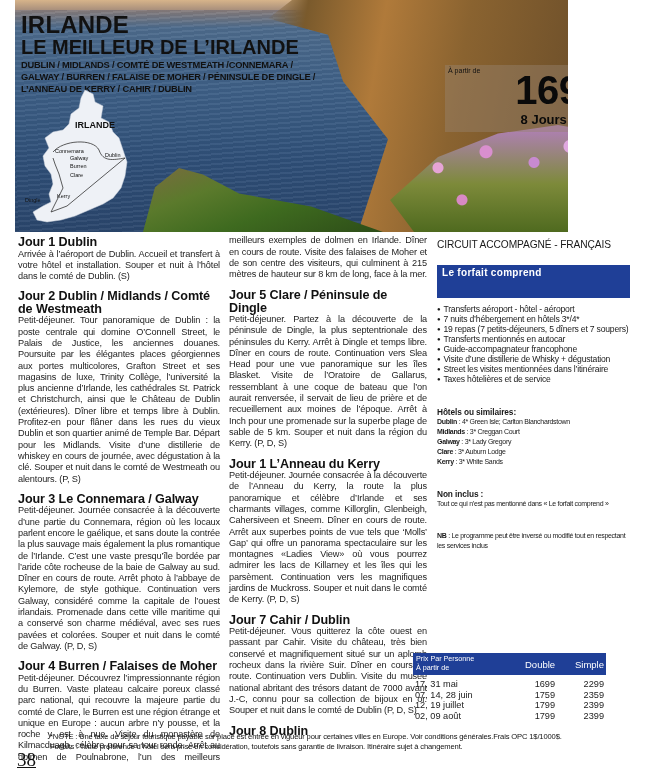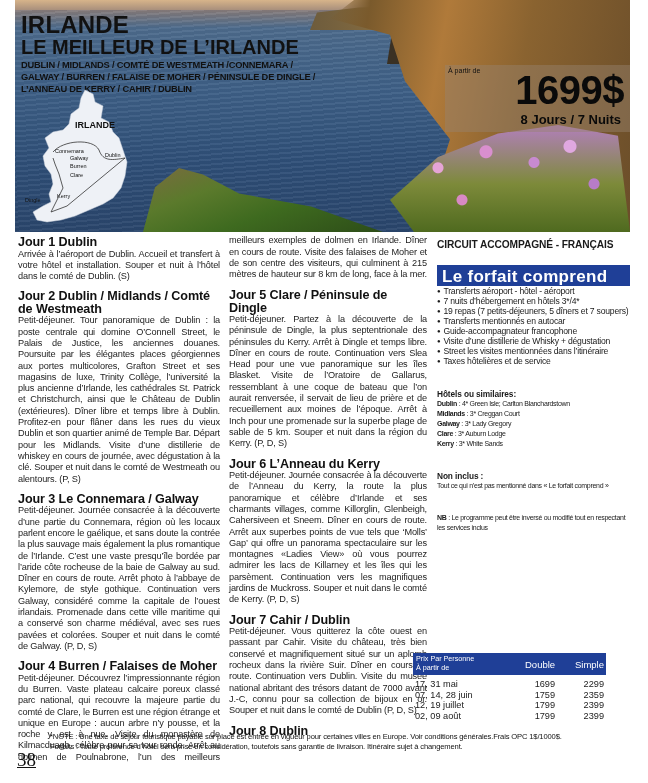--- a/index.html
+++ b/index.html
@@ -1,21 +1,21 @@
 <!DOCTYPE html>
 <html><head>
 <meta charset="utf-8">
 <style>
   * { box-sizing: border-box; margin: 0; padding: 0; }
   html, body { width: 648px; height: 783px; background: #ffffff; overflow: hidden; }
   body { font-family: "Liberation Sans", sans-serif; color: #1a1a1a; position: relative; }
 
   
   .hero {
-    position: absolute; left: 15px; top: 0; width: 615px; height: 232px; overflow: hidden;
+    position: absolute; left: 15px; top: 0; width: 553px; height: 232px; overflow: hidden;
     background: linear-gradient(180deg, #c9a47a 0%, #8a7d7a 4%, #4d6b8c 12%, #3d5f86 40%, #2f4f78 70%, #2a466c 100%);
   }
   .hero .sky { position:absolute; left:0; top:0; width:100%; height:10px;
     background: linear-gradient(180deg,#d7b48a,#a88f7c); }
   .hero .sea-shine { position:absolute; left:0; top:10px; width:100%; height:222px;
     background: repeating-linear-gradient(175deg, rgba(255,255,255,0.05) 0 2px, rgba(0,0,0,0.04) 2px 5px); }
   .hero .cliffs {
     position:absolute; right:0; top:0; width:300px; height:232px;
     background: linear-gradient(100deg, rgba(0,0,0,0) 0%, #7a5a2c 12%, #b07a3a 35%, #8a6330 60%, #6b4e2a 100%);
     clip-path: polygon(8% 0, 100% 0, 100% 100%, 30% 100%, 40% 60%, 25% 35%, 20% 15%, 0 8%);
@@ -66,24 +66,24 @@
   
   .col { position:absolute; top:236px; font-size:9.2px; line-height:11.3px; text-align:justify; letter-spacing:-0.15px; }
   .col1 { left:18px; width:202px; }
   .col2 { left:229px; width:198px; }
   .day { margin-bottom:8px; }
   .day h3 { font-size:12.6px; line-height:12.5px; font-weight:bold; text-align:left; color:#111; letter-spacing:-0.1px; }
   .day p { color:#1d1d1d; }
 
   
   .right { position:absolute; left:437px; top:236px; width:193px; }
-  .circuit { font-size:10.2px; font-weight:bold; margin-top:3px; letter-spacing:-0.1px; }
+  .circuit { font-size:10.2px; font-weight:normal; margin-top:3px; letter-spacing:-0.1px; }
   .band { background:#1f3f97; color:#fff; font-weight:bold; }
-  .forfait-title { margin-top:15px; height:21px; font-size:17px; padding:2px 0 0 5px; letter-spacing:0.3px; }
-  .forfait-list { list-style:none; margin-top:0; font-size:8.6px; line-height:10px; letter-spacing:-0.2px; }
+  .forfait-title { margin-top:15px; height:33px; font-size:10px; padding:2px 0 0 5px; letter-spacing:0.3px; }
+  .forfait-list { list-style:none; margin-top:6px; font-size:8.6px; line-height:10px; letter-spacing:-0.2px; }
   .forfait-list li::before { content:"\25CF"; font-size:6px; vertical-align:1px; margin-right:3px; }
   .small-block { font-size:7px; line-height:10px; letter-spacing:-0.3px; }
   .small-block h4 { font-size:8.3px; font-weight:bold; line-height:10px; letter-spacing:-0.1px; }
   .noninclus { margin-top:22px; }
   .hotels { margin-top:23px; }
   .hotels b { font-weight:bold; }
   .nb { margin-top:22px; }
 
   
   .price-table { position:absolute; left:413px; top:653px; width:193px; border-collapse:collapse; }
@@ -160,21 +160,21 @@
 
 <div class="col col2">
   <div class="day" style="height:45px;overflow:hidden;position:relative;">
     <p style="position:absolute;top:-91px;left:0;width:198px;">Petit-déjeuner. Découvrez l’impressionnante région du Burren. Vaste plateau calcaire poreux classé parc national, qui recouvre la majeure partie du comté de Clare, le Burren est une région étrange et unique en Europe : aucun arbre n’y pousse, et la roche y est à nue. Visite du monastère de Kilmacduagh, célèbre pour sa tour ronde. Arrêt au dolmen de Poulnabrone, l’un des meilleurs exemples de dolmen en Irlande. Dîner en cours de route. Visite des falaises de Moher et de son centre des visiteurs, qui culminent à 215 mètres de hauteur sur 8 km de long, face à la mer. Temps libre.Souper et nuit dans le comté de Clare (P, D, S)</p>
   </div>
   <div class="day">
     <h3>Jour 5  Clare / Péninsule de Dingle</h3>
     <p>Petit-déjeuner. Partez à la découverte de la péninsule de Dingle, la plus septentrionale des péninsules du Kerry. Arrêt à Dingle et temps libre. Dîner en cours de route. Continuation vers Slea Head pour une vue panoramique sur les îles Blasket. Visite de l’Oratoire de Gallarus, ressemblant à une coque de bateau que l’on aurait renversée, il servait de lieu de prière et de recueillement aux moines de l’époque. Arrêt à Inch pour une promenade sur la superbe plage de sable de 5 km. Souper et nuit dans la région du Kerry. (P, D, S)</p>
   </div>
   <div class="day">
-    <h3>Jour 6   L’Anneau du Kerry</h3>
+    <h3>Jour 1   L’Anneau du Kerry</h3>
     <p>Petit-déjeuner. Journée consacrée à la découverte de l’Anneau du Kerry, la route la plus panoramique et célèbre d’Irlande et ses charmants villages, comme Killorglin, Glenbeigh, Cahersiveen et Sneem. Dîner en cours de route. Arrêt aux superbes points de vue tels que ‘Molls’ Gap’ qui offre un panorama spectaculaire sur les montagnes «Ladies View» où vous pourrez admirer les lacs de Killarney et les îles qui les parsèment. Continuation vers les magnifiques jardins de Muckross. Souper et nuit dans le comté de Kerry. (P, D, S)</p>
   </div>
   <div class="day">
     <h3>Jour 7  Cahir / Dublin</h3>
     <p>Petit-déjeuner. Vous quitterez la côte ouest en passant par Cahir. Visite du château, très bien conservé et magnifiquement situé sur un aplomb rocheux dans la rivière Suir. Dîner en cours de route. Continuation vers Dublin. Visite du musée national abritant des trésors datant de 7000 avant J.-C, connu pour sa collection de bijoux en or. Souper et nuit dans le comté de Dublin (P, D, S)</p>
   </div>
   <div class="day">
     <h3>Jour 8  Dublin</h3>
   </div>
 </div>

